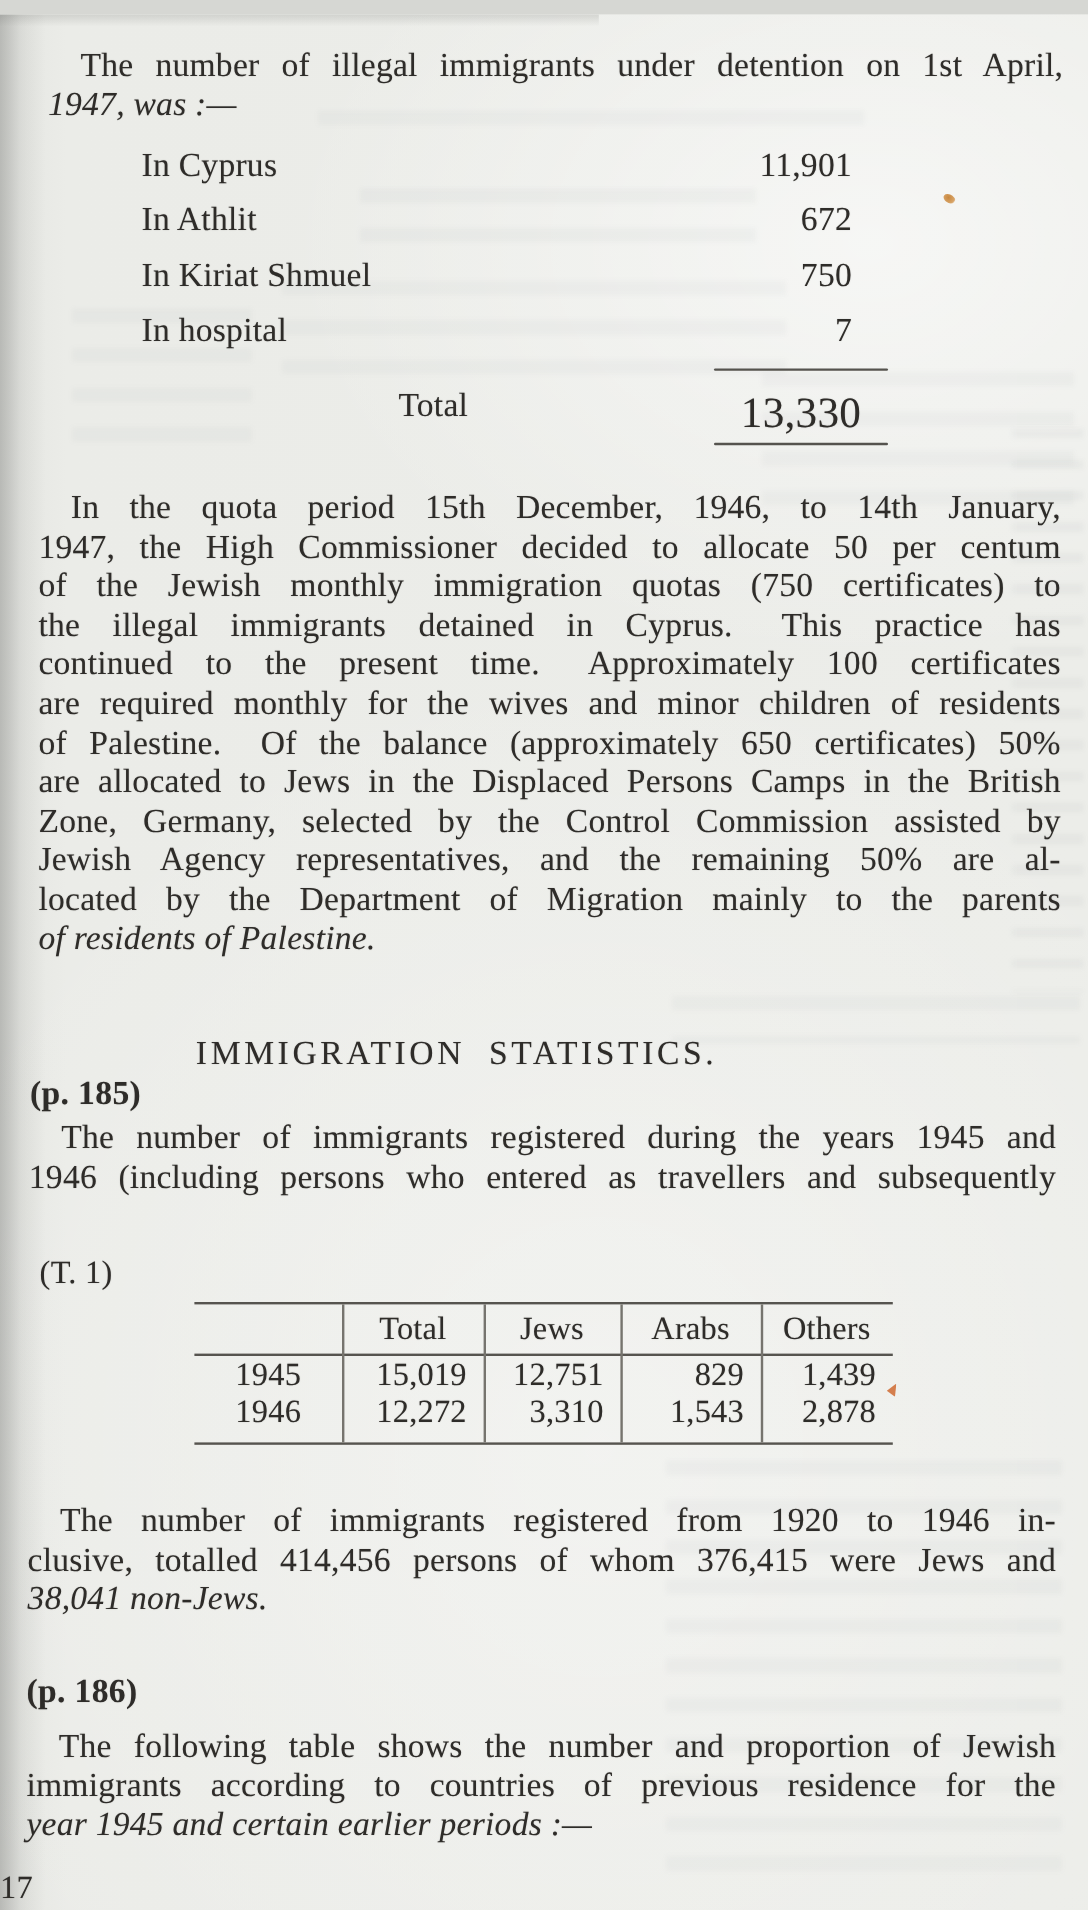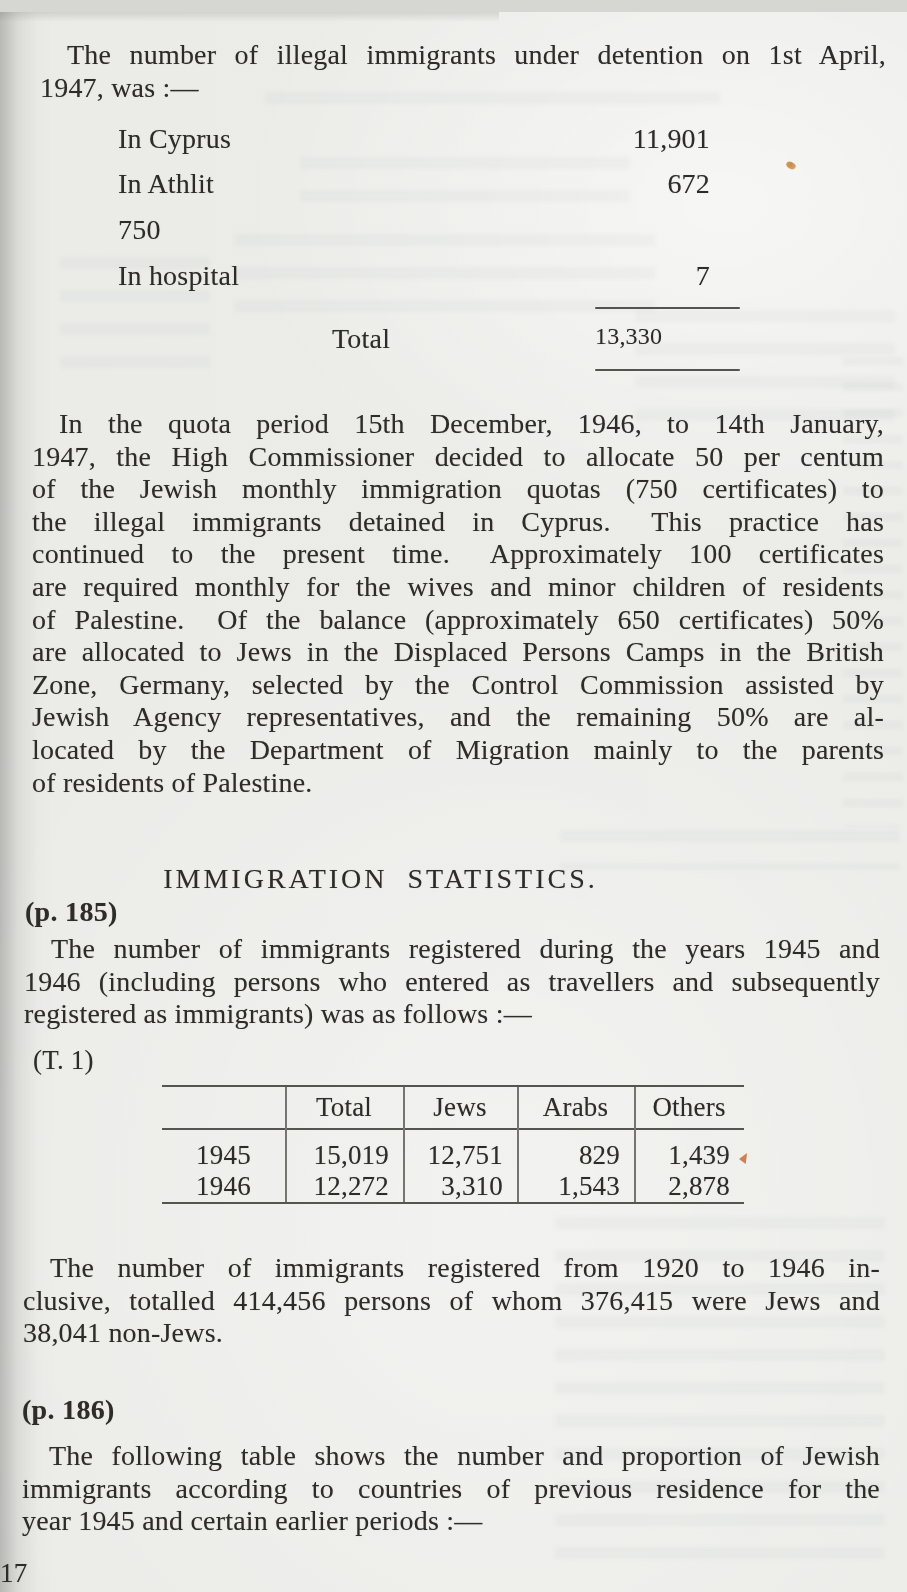--- a/index.html
+++ b/index.html
@@ -21,43 +21,43 @@
     pointer-events:none;
   }
   .page::after { 
     content:""; position:absolute; left:0; top:0; width:55%; height:10px;
     background:linear-gradient(180deg, rgba(90,92,88,0.18), rgba(90,92,88,0));
     pointer-events:none;
   }
   .txt { text-shadow:0 0 1px rgba(46,44,41,0.28); letter-spacing:0.2px; }
   .par { position:absolute; font-size:28px; line-height:32.6px; }
   .ln  { text-align:justify; text-align-last:justify; text-justify:inter-word; }
-  .ln-last { text-align:center; text-align-last:left; }
+  .ln-last { text-align:center; text-align-last:left;font-style:italic; }
   .ind { text-indent:27px; }
 
   
   .dlist-row { position:absolute; left:118px; width:592px; height:33px;
                display:flex; justify-content:space-between; font-size:28px;gap:31px; }
   .rule { position:absolute; left:595px; width:145px; height:2px; background:#55534e; border-radius:1px; }
   .total-label { position:absolute; left:332px; top:311px; font-size:28px; }
-  .total-value { position:absolute; left:595px; top:311px; width:145px; font-size:24px; }
+  .total-value { position:absolute; left:595px; top:311px; width:145px; text-align:center; font-size:36px; }
 
   .heading { position:absolute; left:0; top:851px; width:761px; text-align:center;
              font-size:28px; letter-spacing:3px; word-spacing:10px; }
   .pref { position:absolute; font-size:28px; font-weight:bold; letter-spacing:0.3px; }
   .ttag { position:absolute; left:33px; top:1033px; font-size:27px; }
 
   
   .ttable { position:absolute; left:162px; top:1073px; width:582px; height:119px;
             box-sizing:border-box; border-top:2px solid #56544f; border-bottom:2px solid #56544f; }
   .vline { position:absolute; top:0; width:2px; height:115px; background:#76746e; }
   .trow { display:grid; grid-template-columns:123px 118px 114px 117px 110px; }
   .thead { height:41px; border-bottom:2px solid #56544f; align-items:center; font-size:27px; }
   .thead .tc { text-align:center; }
-  .tbody { padding-top:10px; }
+  .tbody { }
   .brow { height:31px; align-items:center; font-size:27px; }
   .tc-year { text-align:center; }
   .tc-num { text-align:right; padding-right:14px; box-sizing:border-box; }
 
   .pagenum { position:absolute; left:0; top:1546px; width:890px; text-align:left; font-size:27px; }
 
   
   .ghost { position:absolute; pointer-events:none; filter:blur(2px); opacity:0.6;
            background:repeating-linear-gradient(180deg, rgba(126,133,142,0.09) 0 12px, rgba(0,0,0,0) 12px 33px); }
   .ghost-v { background:repeating-linear-gradient(180deg, rgba(126,133,142,0.10) 0 8px, rgba(0,0,0,0) 8px 26px); }
@@ -89,20 +89,21 @@
 
   <div class="dlist-row" style="top:111px;">
     <span>In Cyprus</span>
     <span>11,901</span>
   </div>
   <div class="dlist-row" style="top:156px;">
     <span>In Athlit</span>
     <span>672</span>
   </div>
   <div class="dlist-row" style="top:202px;">
+    <span>In Kiriat Shmuel</span>
     <span>750</span>
   </div>
   <div class="dlist-row" style="top:248px;">
     <span>In hospital</span>
     <span>7</span>
   </div>
 
   <div class="rule" style="top:295px;"></div>
   <div class="total-label">Total</div>
   <div class="total-value">13,330</div>
@@ -122,21 +123,20 @@
     <div class="ln">located by the Department of Migration mainly to the parents</div>
     <div class="ln-last">of residents of Palestine.</div>
   </div>
 
   <div class="heading">IMMIGRATION STATISTICS.</div>
   <div class="pref" style="left:25px;top:884px;">(p. 185)</div>
 
   <div class="par" style="left:24px;top:921px;width:856px;">
     <div class="ln ind">The number of immigrants registered during the years 1945 and</div>
     <div class="ln">1946 (including persons who entered as travellers and subsequently</div>
-    <div class="ln-last">registered as immigrants) was as follows :—</div>
   </div>
 
   <div class="ttag">(T. 1)</div>
   <div class="ttable">
     <div class="vline" style="left:123px;"></div>
     <div class="vline" style="left:241px;"></div>
     <div class="vline" style="left:355px;"></div>
     <div class="vline" style="left:472px;"></div>
     <div class="trow thead">
       <div class="tc"></div>

